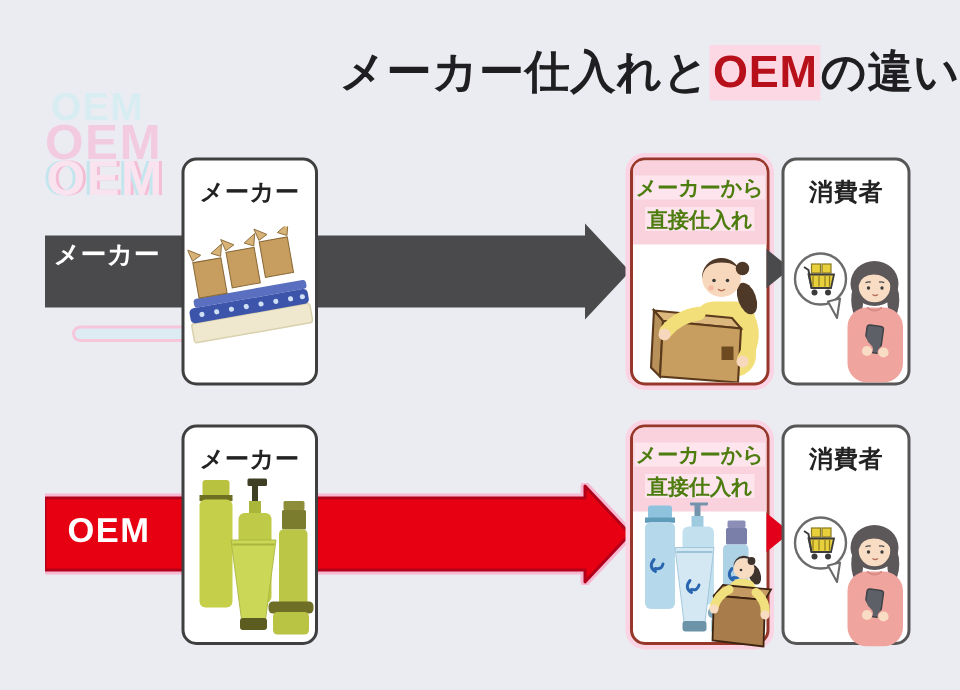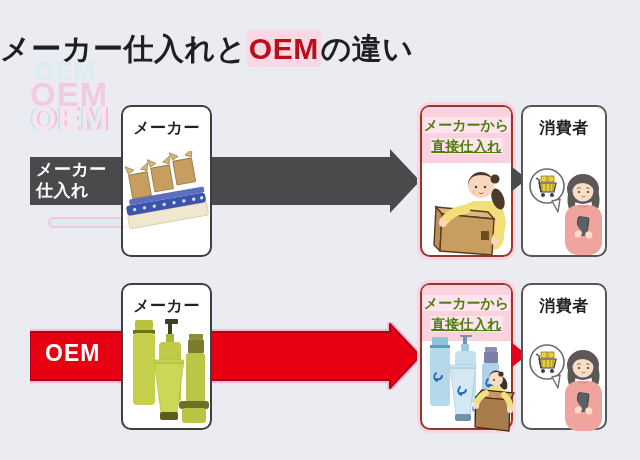--- a/index.html
+++ b/index.html
@@ -9,21 +9,21 @@
   }
   .canvas{
     position:relative;
     width:640px;height:460px;
     background:#ebecf2;
     overflow:hidden;
   }
   
   .title{
     position:absolute;left:0;top:28px;width:640px;
-    text-align:left;
+    text-align:right;
     font-size:30px;font-weight:bold;
     color:#1f1f21;letter-spacing:.5px;
     line-height:42px;
     white-space:nowrap;
   }
   .title .hl{
     color:#b8101a;
     background:#fcd7e4;
     padding:2px 2px;
   }
@@ -79,21 +79,21 @@
   .pink-panel{
     position:absolute;left:0;top:0;width:100%;height:56px;
     background:#f9d2de;border-radius:7px 7px 0 0;
   }
   .direct-text{
     position:absolute;left:0;width:100%;text-align:center;
     font-size:14px;font-weight:bold;color:#4d7c0f;line-height:21px;
   }
   .direct-text .hl2{background:#fde4ed;padding:0 1px;}
   .dt1{top:8px;}
-  .dt2{top:29px;text-decoration:underline;}
+  .dt2{top:29px;}
   .illus{position:absolute;}
   
   .mini-arrow{
     position:absolute;width:0;height:0;z-index:2;
     border-top:13px solid transparent;
     border-bottom:13px solid transparent;
   }
   .mini-arrow.gray{left:511px;top:166px;border-left:16px solid #4a4a4c;}
   .mini-arrow.red{left:511px;top:342px;border-left:16px solid #e2001a;}
 </style>
@@ -107,21 +107,20 @@
   <div class="ghost ghost-1">OEM</div>
   <div class="ghost ghost-2">OEM</div>
   <div class="ghost ghost-3">OEM</div>
   <div class="ghost-pill"></div>
 
   <svg class="flow-arrow gray" width="392" height="66" viewBox="0 0 392 66">
     <polygon points="0,9 360,9 360,1 390,33 360,65 360,57 0,57" fill="#4a4a4c"></polygon>
   </svg>
   <div class="band-label">
     <div>メーカー</div>
-    <div>仕入れ</div>
   </div>
 
   <div class="card maker row-top">
     <div class="card-title">メーカー</div>
     <svg class="illus" style="left:2px;top:44px;" width="84" height="96" viewBox="0 0 84 96">
       <g transform="rotate(-10 42 58)">
         <rect x="2" y="58" width="80" height="13" rx="2" fill="#efe8cf" stroke="#d9d0ad" stroke-width="1"></rect>
         <rect x="6" y="42" width="76" height="6" rx="2" fill="#5a6fc0"></rect>
         <g>
           <g transform="translate(10,18)">

